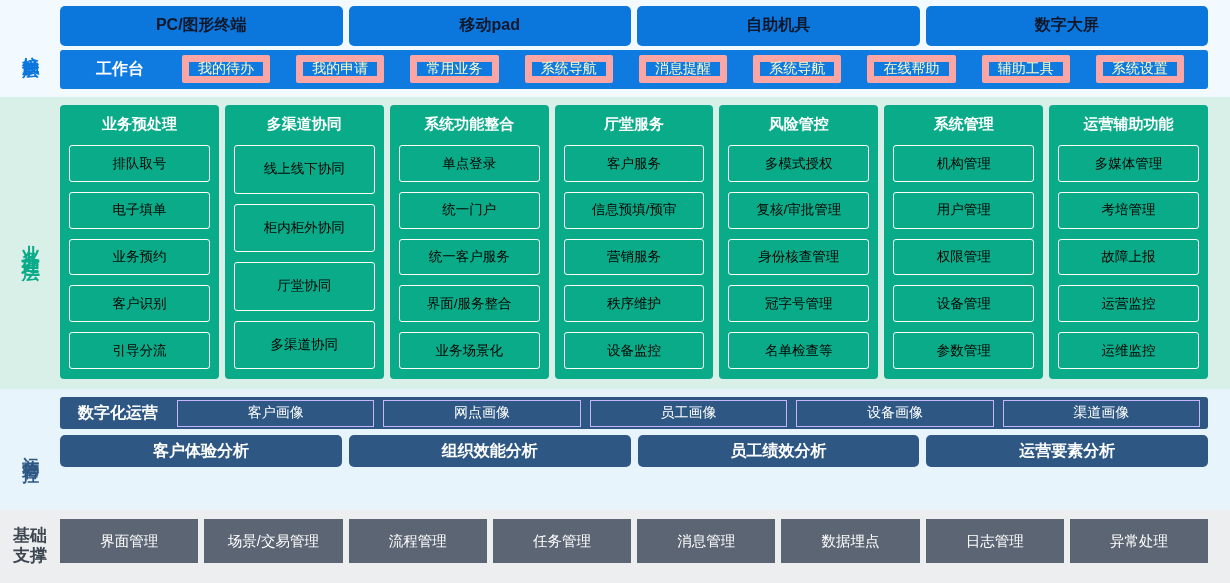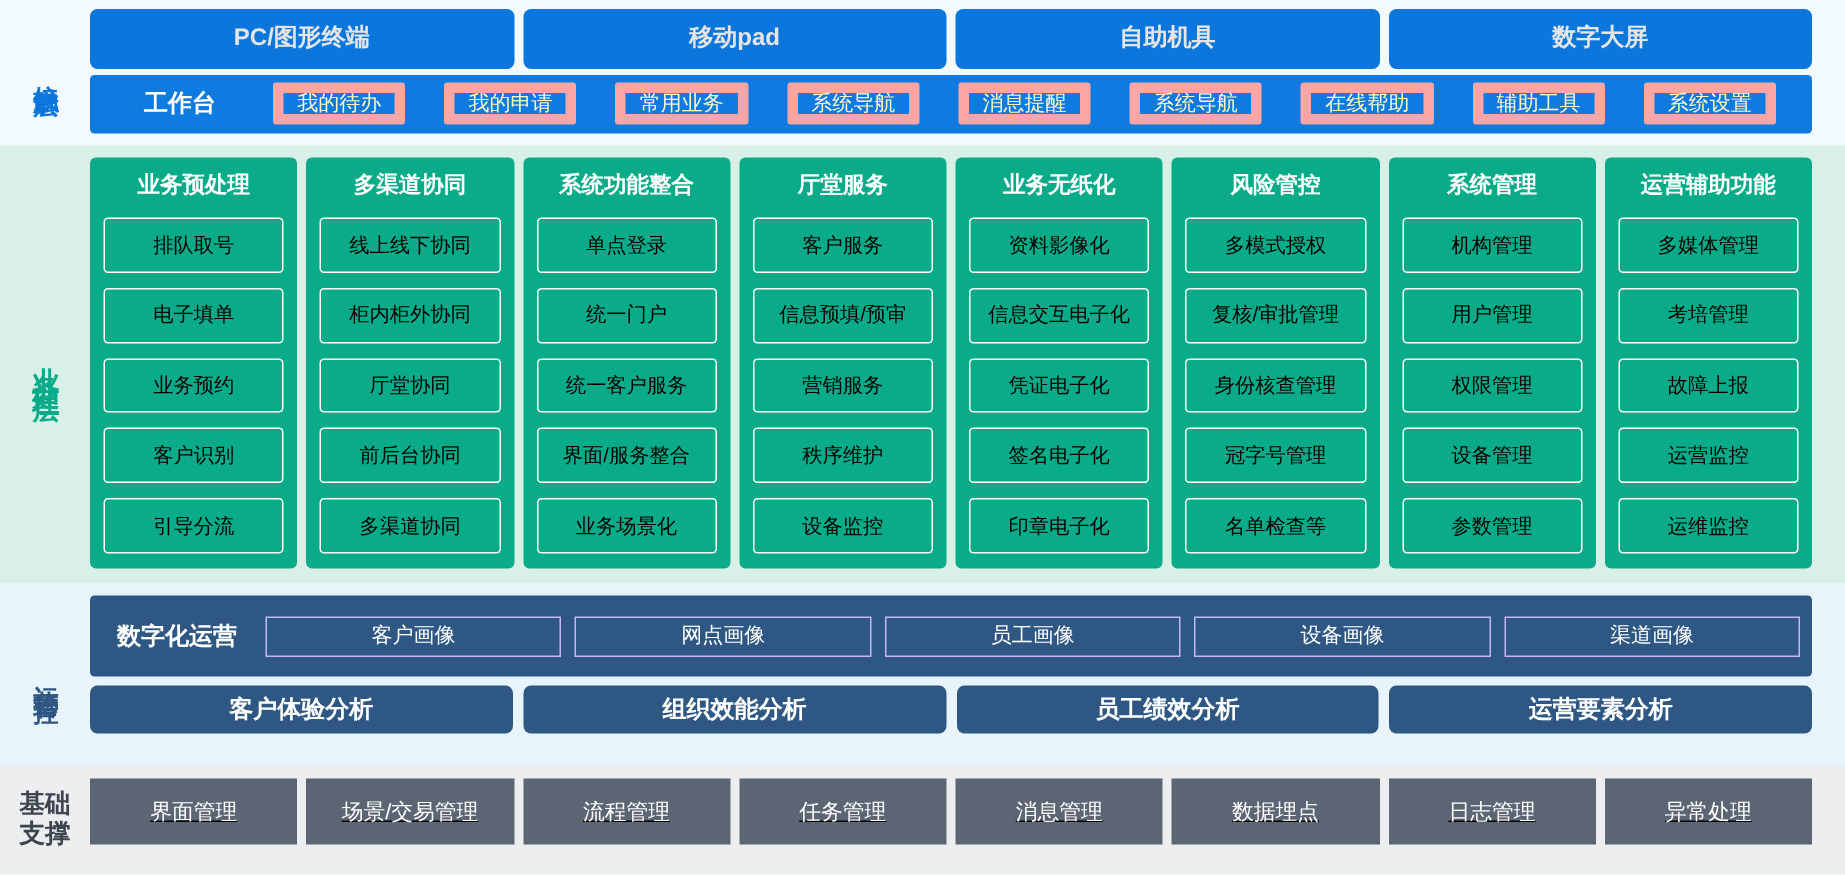--- a/index.html
+++ b/index.html
@@ -21,21 +21,21 @@
   }
   .vert-label { writing-mode: vertical-rl; letter-spacing: 3px; }
   .layer-body { flex: 1 1 auto; display: flex; flex-direction: column; }
 
   
   .l-contact { height: 97px; background: #f2f9ff; padding: 6px 0 8px 0; }
   .l-contact .layer-label { color: #0b77dd; background: #f2f9ff; }
   .contact-body { padding-right: 22px; gap: 4px; }
   .channel-row { display: flex; gap: 6px; height: 40px; }
   .channel-chip {
-    flex: 1 1 0; background: #0b77dd; color: #e5e5e5;
+    flex: 1 1 0; background: #0b77dd; color: #0f172a;
     border-radius: 5px; display: flex; align-items: center; justify-content: center;
     font-weight: bold; font-size: 16px;
   }
   .workbench-row {
     height: 40px; background: #0f7ae0; border-radius: 3px;
     display: flex; align-items: center; gap: 7px; padding: 0 24px;
   }
   .workbench-title {
     color: #fff; font-size: 16px; font-weight: bold; flex: 0 0 auto;
     padding: 0 12px; white-space: nowrap;
@@ -63,40 +63,40 @@
     flex: 1 1 0; border: 1px solid #ffffff; border-radius: 3px; color: #000000;
     font-size: 13.5px; display: flex; align-items: center; justify-content: center;
     text-align: center; line-height: 1.15; padding: 1px 2px;
   }
 
   
   .l-ops { height: 121px; background: #e8f4fc; padding: 8px 0 10px 0; }
   .l-ops .layer-label { color: #2e5883; background: #e8f4fc; font-size: 17px; letter-spacing: 3px; }
   .ops-body { gap: 6px; padding-right: 22px; }
   .digital-row {
-    height: 54px; background: #2e5883; border-radius: 3px;
+    height: 32px; background: #2e5883; border-radius: 3px;
     display: flex; align-items: center; gap: 9px; padding: 0 8px;
   }
   .digital-title { color: #fff; font-weight: bold; font-size: 16px; padding: 0 10px; white-space: nowrap; flex: 0 0 auto; }
   .portrait-chip {
     flex: 1 1 0; height: 27px; border: 1px solid #c4b5fd; color: #fff;
     font-size: 14px; display: flex; align-items: center; justify-content: center; white-space: nowrap;
   }
   .analysis-row { display: flex; gap: 7px; height: 32px; }
   .analysis-chip {
     flex: 1 1 0; background: #2e5883; color: #fff; border-radius: 5px;
     display: flex; align-items: center; justify-content: center;
     font-weight: bold; font-size: 16px;
   }
 
   
   .l-base { height: 73px; background: #eceef0; padding: 9px 0 10px 0; }
   .l-base .layer-label { color: #3d4550; background: #eceef0; font-size: 17px; line-height: 1.15; }
   .base-body { padding-right: 22px; }
-  .base-row { display: flex; gap: 6px; height: 44px; text-decoration: underline; }
+  .base-row { display: flex; gap: 6px; height: 44px; }
   .base-chip {
     flex: 1 1 0; background: #5c6574; color: #fff;
     display: flex; align-items: center; justify-content: center;
     font-size: 14.5px; white-space: nowrap;
   }
 </style>
 </head>
 <body>
 
 <div id="diagram">
@@ -136,21 +136,20 @@
         <div class="biz-item">业务预约</div>
         <div class="biz-item">客户识别</div>
         <div class="biz-item">引导分流</div>
       </div>
 
       <div class="biz-col">
         <div class="biz-col-title">多渠道协同</div>
         <div class="biz-item">线上线下协同</div>
         <div class="biz-item">柜内柜外协同</div>
         <div class="biz-item">厅堂协同</div>
-        <div class="biz-item">前后台协同</div>
         <div class="biz-item">多渠道协同</div>
       </div>
 
       <div class="biz-col">
         <div class="biz-col-title">系统功能整合</div>
         <div class="biz-item">单点登录</div>
         <div class="biz-item">统一门户</div>
         <div class="biz-item">统一客户服务</div>
         <div class="biz-item">界面/服务整合</div>
         <div class="biz-item">业务场景化</div>
@@ -158,28 +157,20 @@
 
       <div class="biz-col">
         <div class="biz-col-title">厅堂服务</div>
         <div class="biz-item">客户服务</div>
         <div class="biz-item">信息预填/预审</div>
         <div class="biz-item">营销服务</div>
         <div class="biz-item">秩序维护</div>
         <div class="biz-item">设备监控</div>
       </div>
 
-      <div class="biz-col">
-        <div class="biz-col-title">业务无纸化</div>
-        <div class="biz-item">资料影像化</div>
-        <div class="biz-item">信息交互电子化</div>
-        <div class="biz-item">凭证电子化</div>
-        <div class="biz-item">签名电子化</div>
-        <div class="biz-item">印章电子化</div>
-      </div>
 
       <div class="biz-col">
         <div class="biz-col-title">风险管控</div>
         <div class="biz-item">多模式授权</div>
         <div class="biz-item">复核/审批管理</div>
         <div class="biz-item">身份核查管理</div>
         <div class="biz-item">冠字号管理</div>
         <div class="biz-item">名单检查等</div>
       </div>
 

